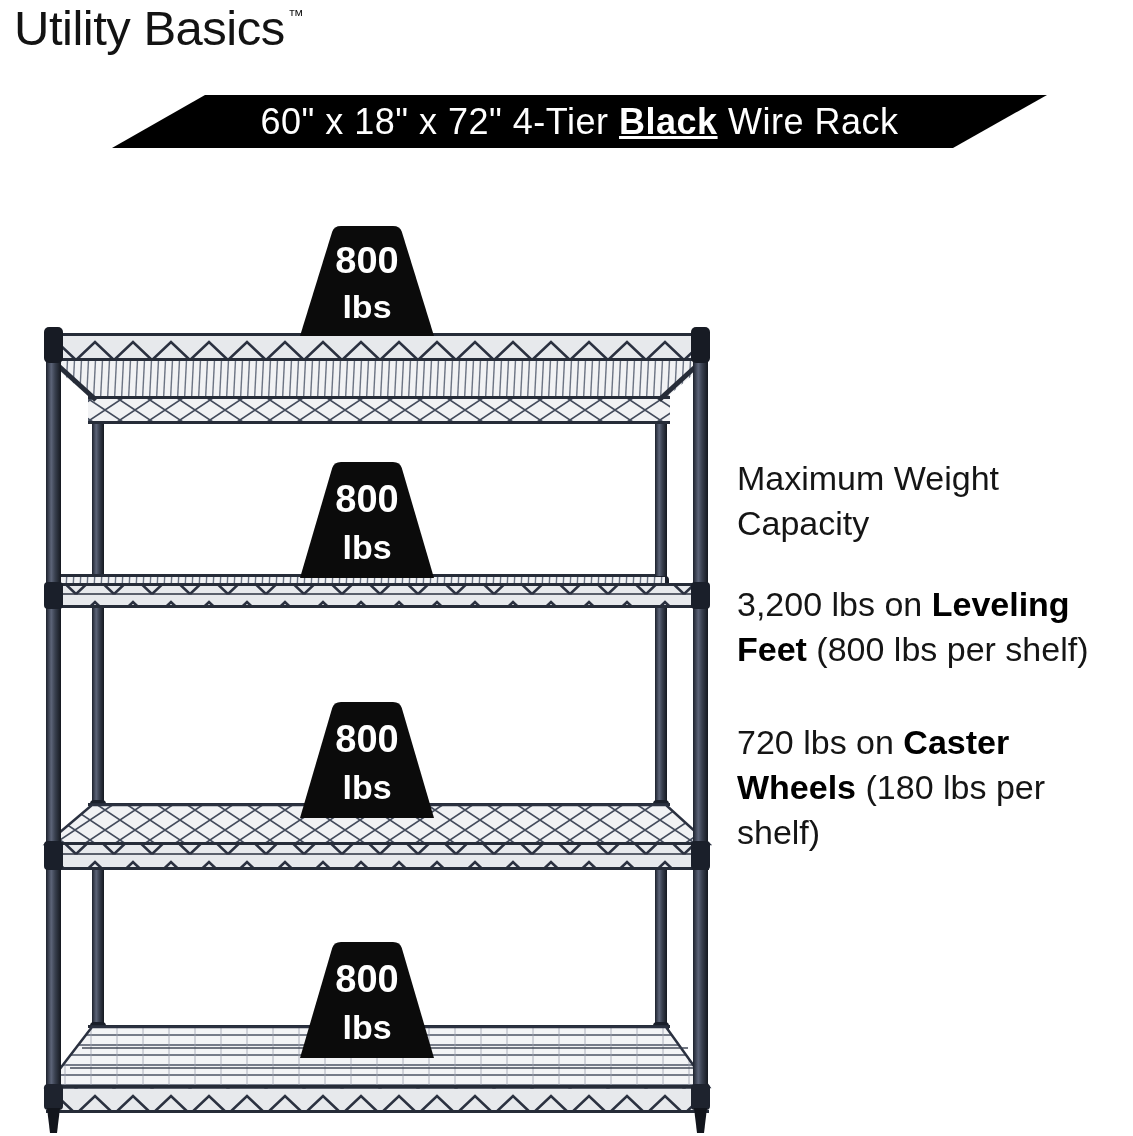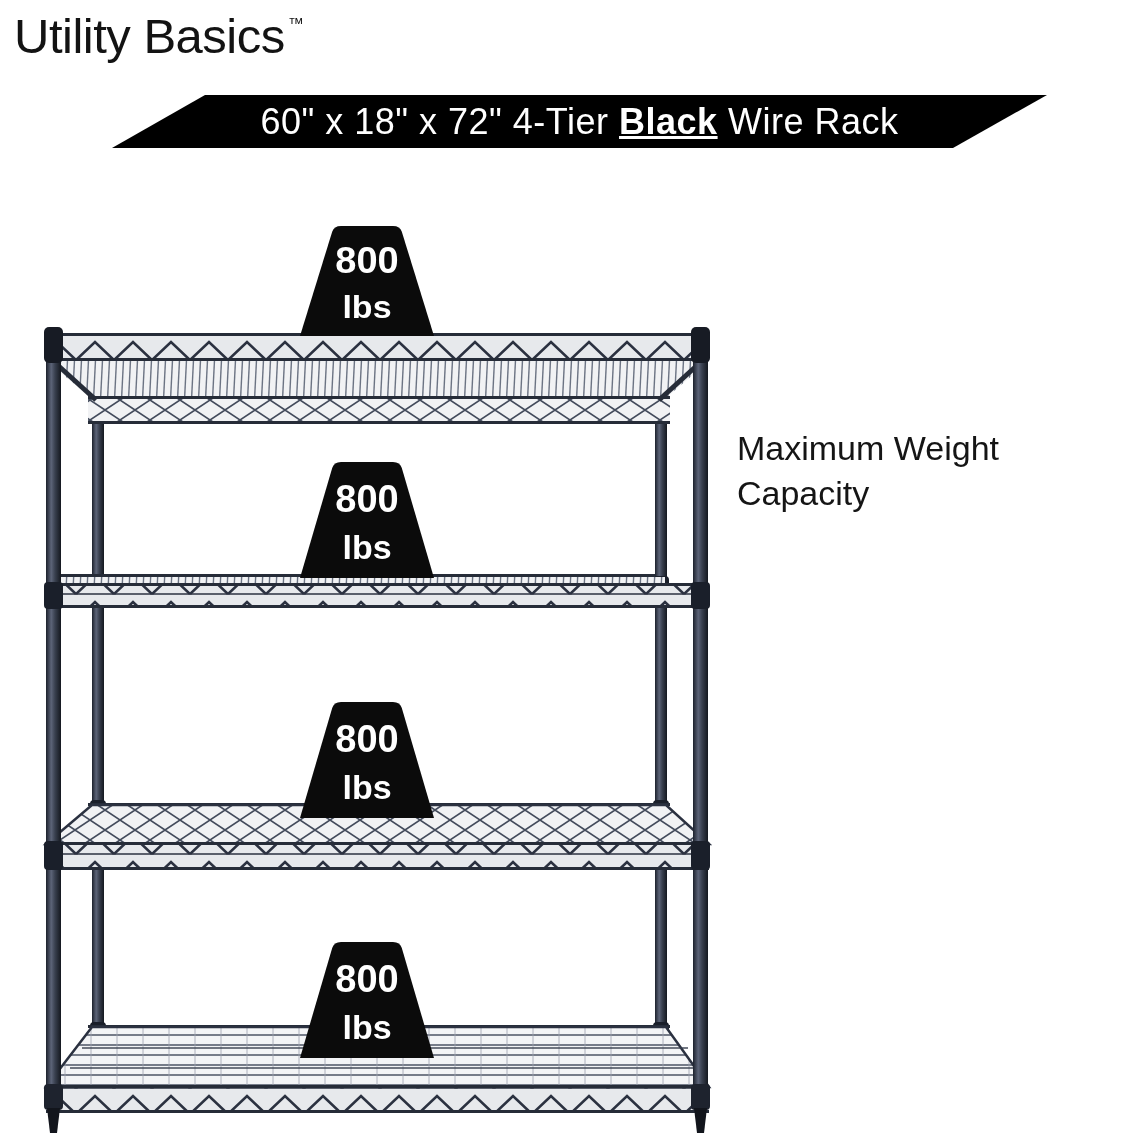--- a/index.html
+++ b/index.html
@@ -2,21 +2,21 @@
 <html><head>
 <meta charset="utf-8">
 <style>
   html,body{margin:0;padding:0;}
   body{
     width:1133px;height:1136px;background:#ffffff;position:relative;overflow:hidden;
     font-family:"Liberation Sans",sans-serif;
   }
   
   .logo{
-    position:absolute;left:14px;top:8px;
+    position:absolute;left:14px;top:0px;
     font-size:49px;color:#131313;letter-spacing:-0.5px;white-space:nowrap;
   }
   .logo .tm{font-size:16px;position:relative;top:-24px;left:3px;letter-spacing:0;}
   
   .banner{
     position:absolute;left:112px;top:95px;width:935px;height:53px;background:#000000;
     clip-path:polygon(93px 0, 100% 0, calc(100% - 94px) 100%, 0 100%);
     display:flex;align-items:center;justify-content:center;
   }
   .banner-text{
@@ -29,21 +29,21 @@
   .weight{position:absolute;width:134px;}
   .w1{left:300px;top:226px;height:110px;}
   .w2{left:300px;top:462px;height:116px;}
   .w3{left:300px;top:702px;height:116px;}
   .w4{left:300px;top:942px;height:116px;}
   .weight text{
     font-family:"Liberation Sans",sans-serif;font-weight:700;fill:#ffffff;text-anchor:middle;
   }
   
   .info{
-    position:absolute;left:737px;top:426px;width:372px;
+    position:absolute;left:737px;top:456px;width:372px;
     font-size:34px;line-height:45px;color:#151515;
   }
   .info .heading{margin:0 0 36px 0;font-weight:400;}
   .info p{margin:0 0 48px 0;}
   .info .b{font-weight:700;color:#000000;}
 </style>
 </head>
 <body>
 
 <div class="logo"><span>Utility Basics</span><span class="tm">™</span></div>
@@ -169,13 +169,15 @@
   <text x="67" y="97" font-size="34">lbs</text>
 </svg>
 <svg class="weight w4" viewBox="0 0 134 116" preserveAspectRatio="none" xmlns="http://www.w3.org/2000/svg">
   <path d="M41,0 L93,0 Q100,0 101.8,6 L134,116 L0,116 L32.2,6 Q34,0 41,0 Z" fill="#0b0b0b"></path>
   <text x="67" y="50" font-size="38">800</text>
   <text x="67" y="97" font-size="34">lbs</text>
 </svg>
 
 <div class="info">
   <div class="heading">Maximum Weight Capacity</div>
+  <p><span>3,200 lbs on </span><span class="b">Leveling Feet</span><span> (800 lbs per shelf)</span></p>
+  <p><span>720 lbs on </span><span class="b">Caster Wheels</span><span> (180 lbs per shelf)</span></p>
 </div>
 
 </body></html>

